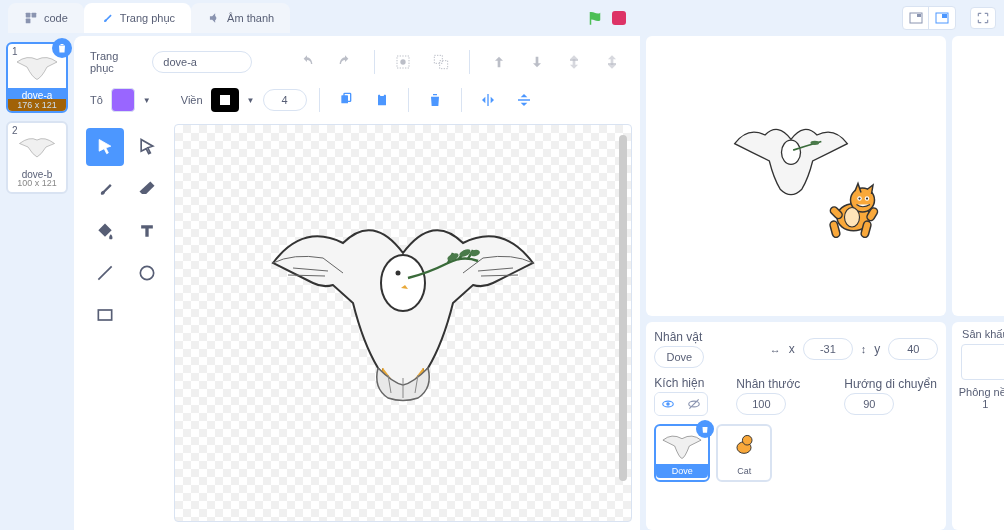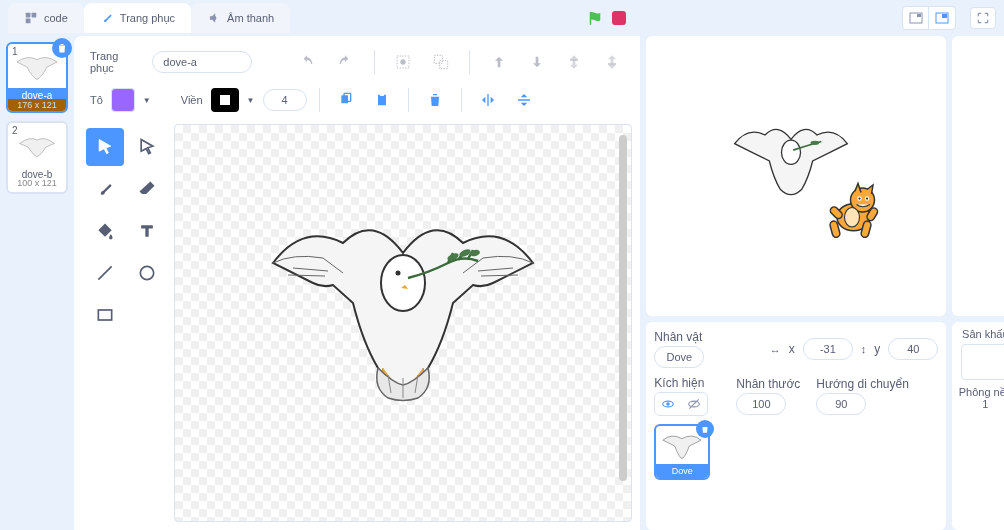--- a/index.html
+++ b/index.html
@@ -360,39 +360,48 @@
                     <ellipse cx="12" cy="12" rx="9" ry="5"></ellipse>
                     <line x1="4" y1="20" x2="20" y2="4"></line>
                   </svg>
                 </div>
             </div>
           </div>
           <div style="margin-left:20px">
             <label>Nhân thước</label><br>
             <input style="margin-top: 2px;" value="100">
           </div>
-          <div style="margin-left:8px">
+          <div style="margin-left:36px">
             <label>Hướng di chuyển</label><br>
             <input style="margin-top: 2px;" value="90">
           </div>
         </div>
         <div class="sprites">
           <div class="sprite sel">
             <div class="del" style="position:absolute;top:-6px;right:-6px;width:18px;height:18px;background:#4c97ff;border-radius:50%;display:flex;align-items:center;justify-content:center">
                 <svg width="10" height="10" viewBox="0 0 24 24" fill="#fff">
                   <path d="M6 7h12l-1 14H7L6 7z"></path>
                 </svg>
               </div>
             <div class="sthumb">
                 <svg width="44" height="30" viewBox="0 0 300 200">
                   <path d="M20 60 Q80 10 150 50 Q220 10 280 60 L200 100 Q170 180 150 185 Q130 180 100 100 Z" fill="#f0f0f0" stroke="#666" stroke-width="4"></path>
                 </svg>
               </div>
             <div class="slbl">Dove</div>
           </div>
+          <div class="sprite">
+            <div class="sthumb">
+                <svg width="32" height="32" viewBox="0 0 100 100">
+                  <ellipse cx="50" cy="55" rx="22" ry="18" fill="#f9a83a" stroke="#333" stroke-width="3"></ellipse>
+                  <circle cx="60" cy="32" r="15" fill="#f9a83a" stroke="#333" stroke-width="3"></circle>
+                </svg>
+              </div>
+            <div class="slbl">Cat</div>
+          </div>
         </div>
       </div>
     </div>
     <div class="stagecol">
       <div class="stagebox" style="height:280px">
       </div>
       <div class="stagebox" style="flex:1">
         <div>Sân khấu</div>
         <div class="stageprev"></div>
         <div style="margin-top:6px">Phông nền</div>

